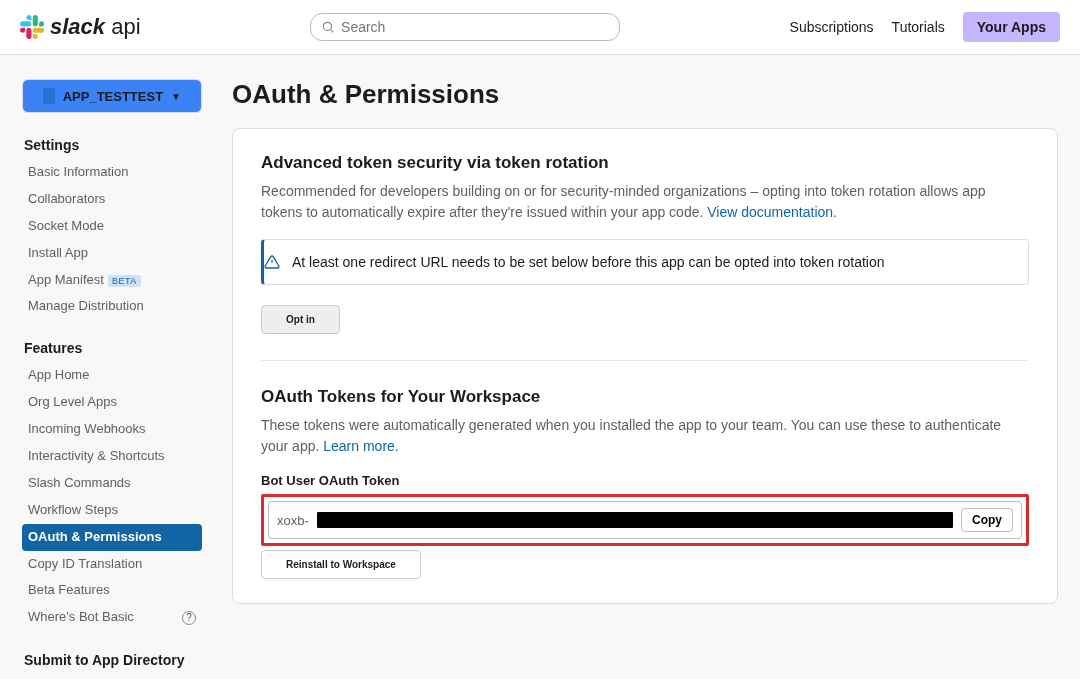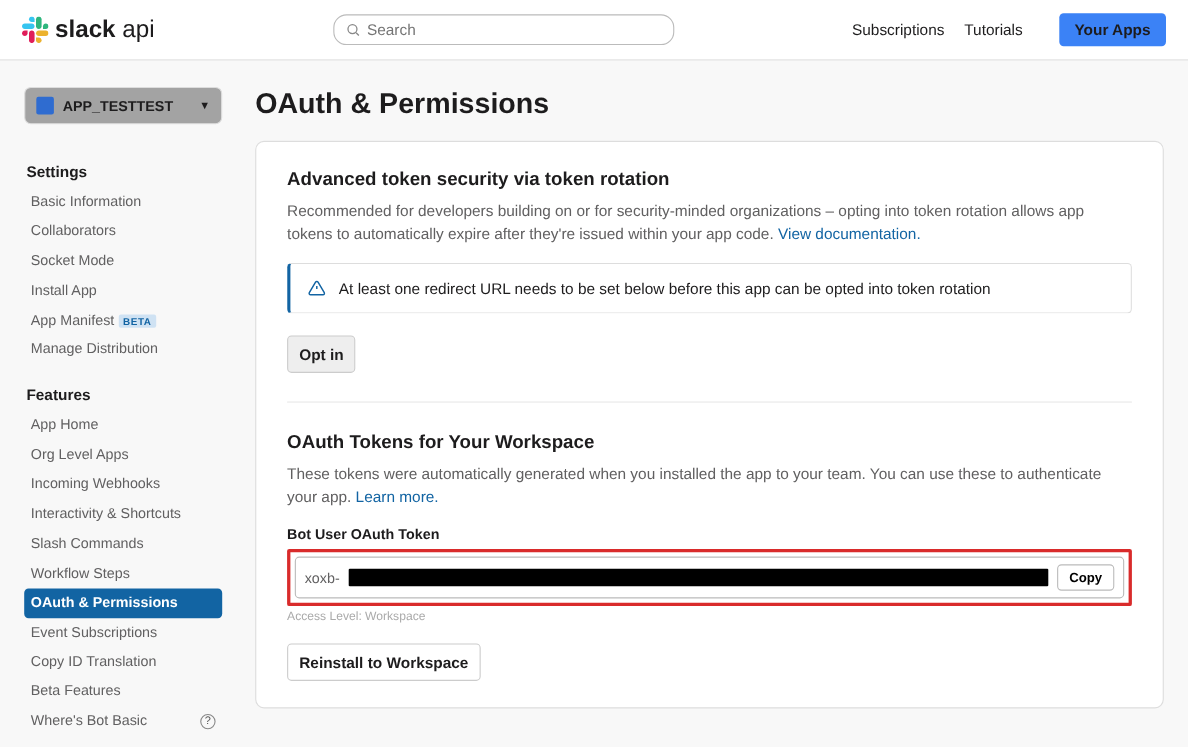--- a/index.html
+++ b/index.html
@@ -2,57 +2,57 @@
 <html><head>
 <meta charset="utf-8">
 <style>
   * { box-sizing: border-box; margin: 0; padding: 0; }
   body { font-family: -apple-system, "Helvetica Neue", Arial, sans-serif; background: #f8f8f8; color: #1d1c1d; }
   
   .header { background: #fff; border-bottom: 1px solid #ddd; padding: 12px 20px; display: flex; align-items: center; }
   .logo-block { display: flex; align-items: center; gap: 6px; }
   .logo-icon { width: 24px; height: 24px; }
   .logo-text { font-size: 22px; font-weight: 400; color: #1d1c1d; }
-  .logo-text .bold { font-weight: 700; }
+  .logo-text .bold { font-weight: 700; font-style: italic; }
   .search-wrap { flex: 1; display: flex; justify-content: center; }
   .search-box { width: 310px; border: 1px solid #bbb; border-radius: 12px; display: flex; align-items: center; padding: 5px 10px; gap: 6px; }
   .search-box input { border: none; outline: none; font-size: 14px; flex: 1; color: #666; }
   .nav-links { display: flex; align-items: center; gap: 18px; font-size: 14px; color: #1d1c1d; }
   .nav-links a { color: #1d1c1d; text-decoration: none; cursor: pointer; }
-  .nav-btn { background: #3b82f6; padding: 7px 14px; border-radius: 4px; font-weight: 600; cursor: pointer; margin-left: 15px; }
+  .nav-btn { background: #c4b5fd; padding: 7px 14px; border-radius: 4px; font-weight: 600; cursor: pointer; }
   
   .page { display: flex; padding: 24px 22px; gap: 30px; max-width: 1080px; }
   .sidebar { width: 180px; flex-shrink: 0; }
-  .app-selector { background: #a3a3a3; border: 1px solid #ddd; border-radius: 6px; padding: 8px 10px; display: flex; align-items: center; gap: 8px; cursor: pointer; margin-bottom: 29px; }
+  .app-selector { background: #3b82f6; border: 1px solid #ddd; border-radius: 6px; padding: 8px 20px; display: flex; align-items: center; gap: 8px; cursor: pointer; margin-bottom: 18px; }
   .app-selector .app-icon { width: 16px; height: 16px; background: #2f6cd0; border-radius: 2px; }
   .app-selector .app-name { font-size: 13px; font-weight: 700; flex: 1; }
   .app-selector .chevron { font-size: 10px; }
   
   .side-heading { font-size: 14px; font-weight: 700; color: #1d1c1d; padding: 6px 2px; }
   .side-item { display: block; font-size: 13px; color: #616061; padding: 5px 6px; border-radius: 4px; cursor: pointer; line-height: 1.3; }
   .side-item.active { background: #1264a3; color: #fff; font-weight: 600; }
-  .side-item .badge { background: #cfe2f3; color: #4a6; font-size: 9px; padding: 1px 4px; border-radius: 2px; margin-left: 4px; letter-spacing: 0.5px; font-weight: 700; color:#1264a3;margin-top:39px; }
+  .side-item .badge { background: #cfe2f3; color: #4a6; font-size: 9px; padding: 1px 4px; border-radius: 2px; margin-left: 4px; letter-spacing: 0.5px; font-weight: 400; color:#1264a3;margin-top:39px; }
   .side-item-row { display: flex; align-items: center; justify-content: space-between; }
   .help-icon { border: 1px solid #888; border-radius: 50%; width: 14px; height: 14px; font-size: 10px; line-height: 12px; text-align: center; color: #555; cursor: pointer; }
   .side-group { margin-bottom: 14px; }
   .submit-heading { font-size: 14px; font-weight: 700; color: #1d1c1d; padding: 6px 2px; line-height: 1.3; }
   
   .main { flex: 1; }
   .page-title { font-size: 26px; font-weight: 700; margin-bottom: 18px; }
   .card { background: #fff; border: 1px solid #ddd; border-radius: 8px; padding: 24px 28px; }
   
   .section-title { font-size: 17px; font-weight: 700; margin-bottom: 8px; }
   .section-desc { font-size: 14px; color: #616061; line-height: 1.5; margin-bottom: 16px; }
   .link { color: #1264a3; cursor: pointer; }
   
-  .alert-box { border: 1px solid #ddd; border-left: 3px solid #1264a3; border-radius: 4px; padding: 12px 16px; display: flex; gap: 12px; align-items: flex-start; margin-bottom: 20px; }
+  .alert-box { border: 1px solid #ddd; border-left: 3px solid #1264a3; border-radius: 4px; padding: 12px 0; display: flex; gap: 12px; align-items: flex-start; margin-bottom: 20px; }
   .alert-icon { color: #1264a3; flex-shrink: 0; margin-top: 2px; }
   .alert-text { font-size: 14px; color: #1d1c1d; line-height: 1.45; }
   
-  .btn { display: inline-block; background: #eee; border: 1px solid #ccc; border-radius: 4px; padding: 8px 10px; font-size: 14px; font-weight: 600; cursor: pointer; color: #1d1c1d; }
+  .btn { display: inline-block; background: #eee; border: 1px solid #ccc; border-radius: 4px; padding: 8px 24px; font-size: 10px; font-weight: 600; cursor: pointer; color: #1d1c1d; }
   .btn-white { background: #fff; }
   
   .divider { border: none; border-top: 1px solid #e8e8e8; margin: 26px 0; }
   
   .token-label { font-size: 13px; font-weight: 700; margin-bottom: 6px; }
   .token-row-wrap { border: 3px solid #d92b2b; padding: 4px; border-radius: 2px; margin-bottom: 4px; }
   .token-row { border: 1px solid #bbb; border-radius: 4px; display: flex; align-items: center; padding: 6px 8px; gap: 8px; }
   .token-prefix { font-size: 13px; color: #616061; }
   .token-redact { flex: 1; height: 16px; background: #000; border-radius: 1px; }
   .copy-btn { background: #fff; border: 1px solid #bbb; border-radius: 4px; padding: 4px 10px; font-size: 12px; cursor: pointer; font-weight: 600; }
@@ -114,21 +114,20 @@
 
     <div class="side-group">
       <div class="side-heading">Features</div>
       <div class="side-item">App Home</div>
       <div class="side-item">Org Level Apps</div>
       <div class="side-item">Incoming Webhooks</div>
       <div class="side-item">Interactivity &amp; Shortcuts</div>
       <div class="side-item">Slash Commands</div>
       <div class="side-item">Workflow Steps</div>
       <div class="side-item active">OAuth &amp; Permissions</div>
-      <div class="side-item">Event Subscriptions</div>
       <div class="side-item">Copy ID Translation</div>
       <div class="side-item">Beta Features</div>
       <div class="side-item side-item-row">
         <span>Where's Bot Basic</span>
         <span class="help-icon">?</span>
       </div>
     </div>
 
     <div class="submit-heading">Submit to App Directory</div>
   </div>
@@ -162,18 +161,17 @@
           <span>These tokens were automatically generated when you installed the app to your team. You can use these to authenticate your app. </span><span class="link">Learn more.</span>
         </div>
         <div class="token-label">Bot User OAuth Token</div>
         <div class="token-row-wrap">
           <div class="token-row">
             <span class="token-prefix">xoxb-</span>
             <div class="token-redact"></div>
             <button class="copy-btn">Copy</button>
           </div>
         </div>
-        <div class="access-level">Access Level: Workspace</div>
         <button class="btn btn-white">Reinstall to Workspace</button>
       </div>
     </div>
   </div>
 </div>
 
 </body></html>

